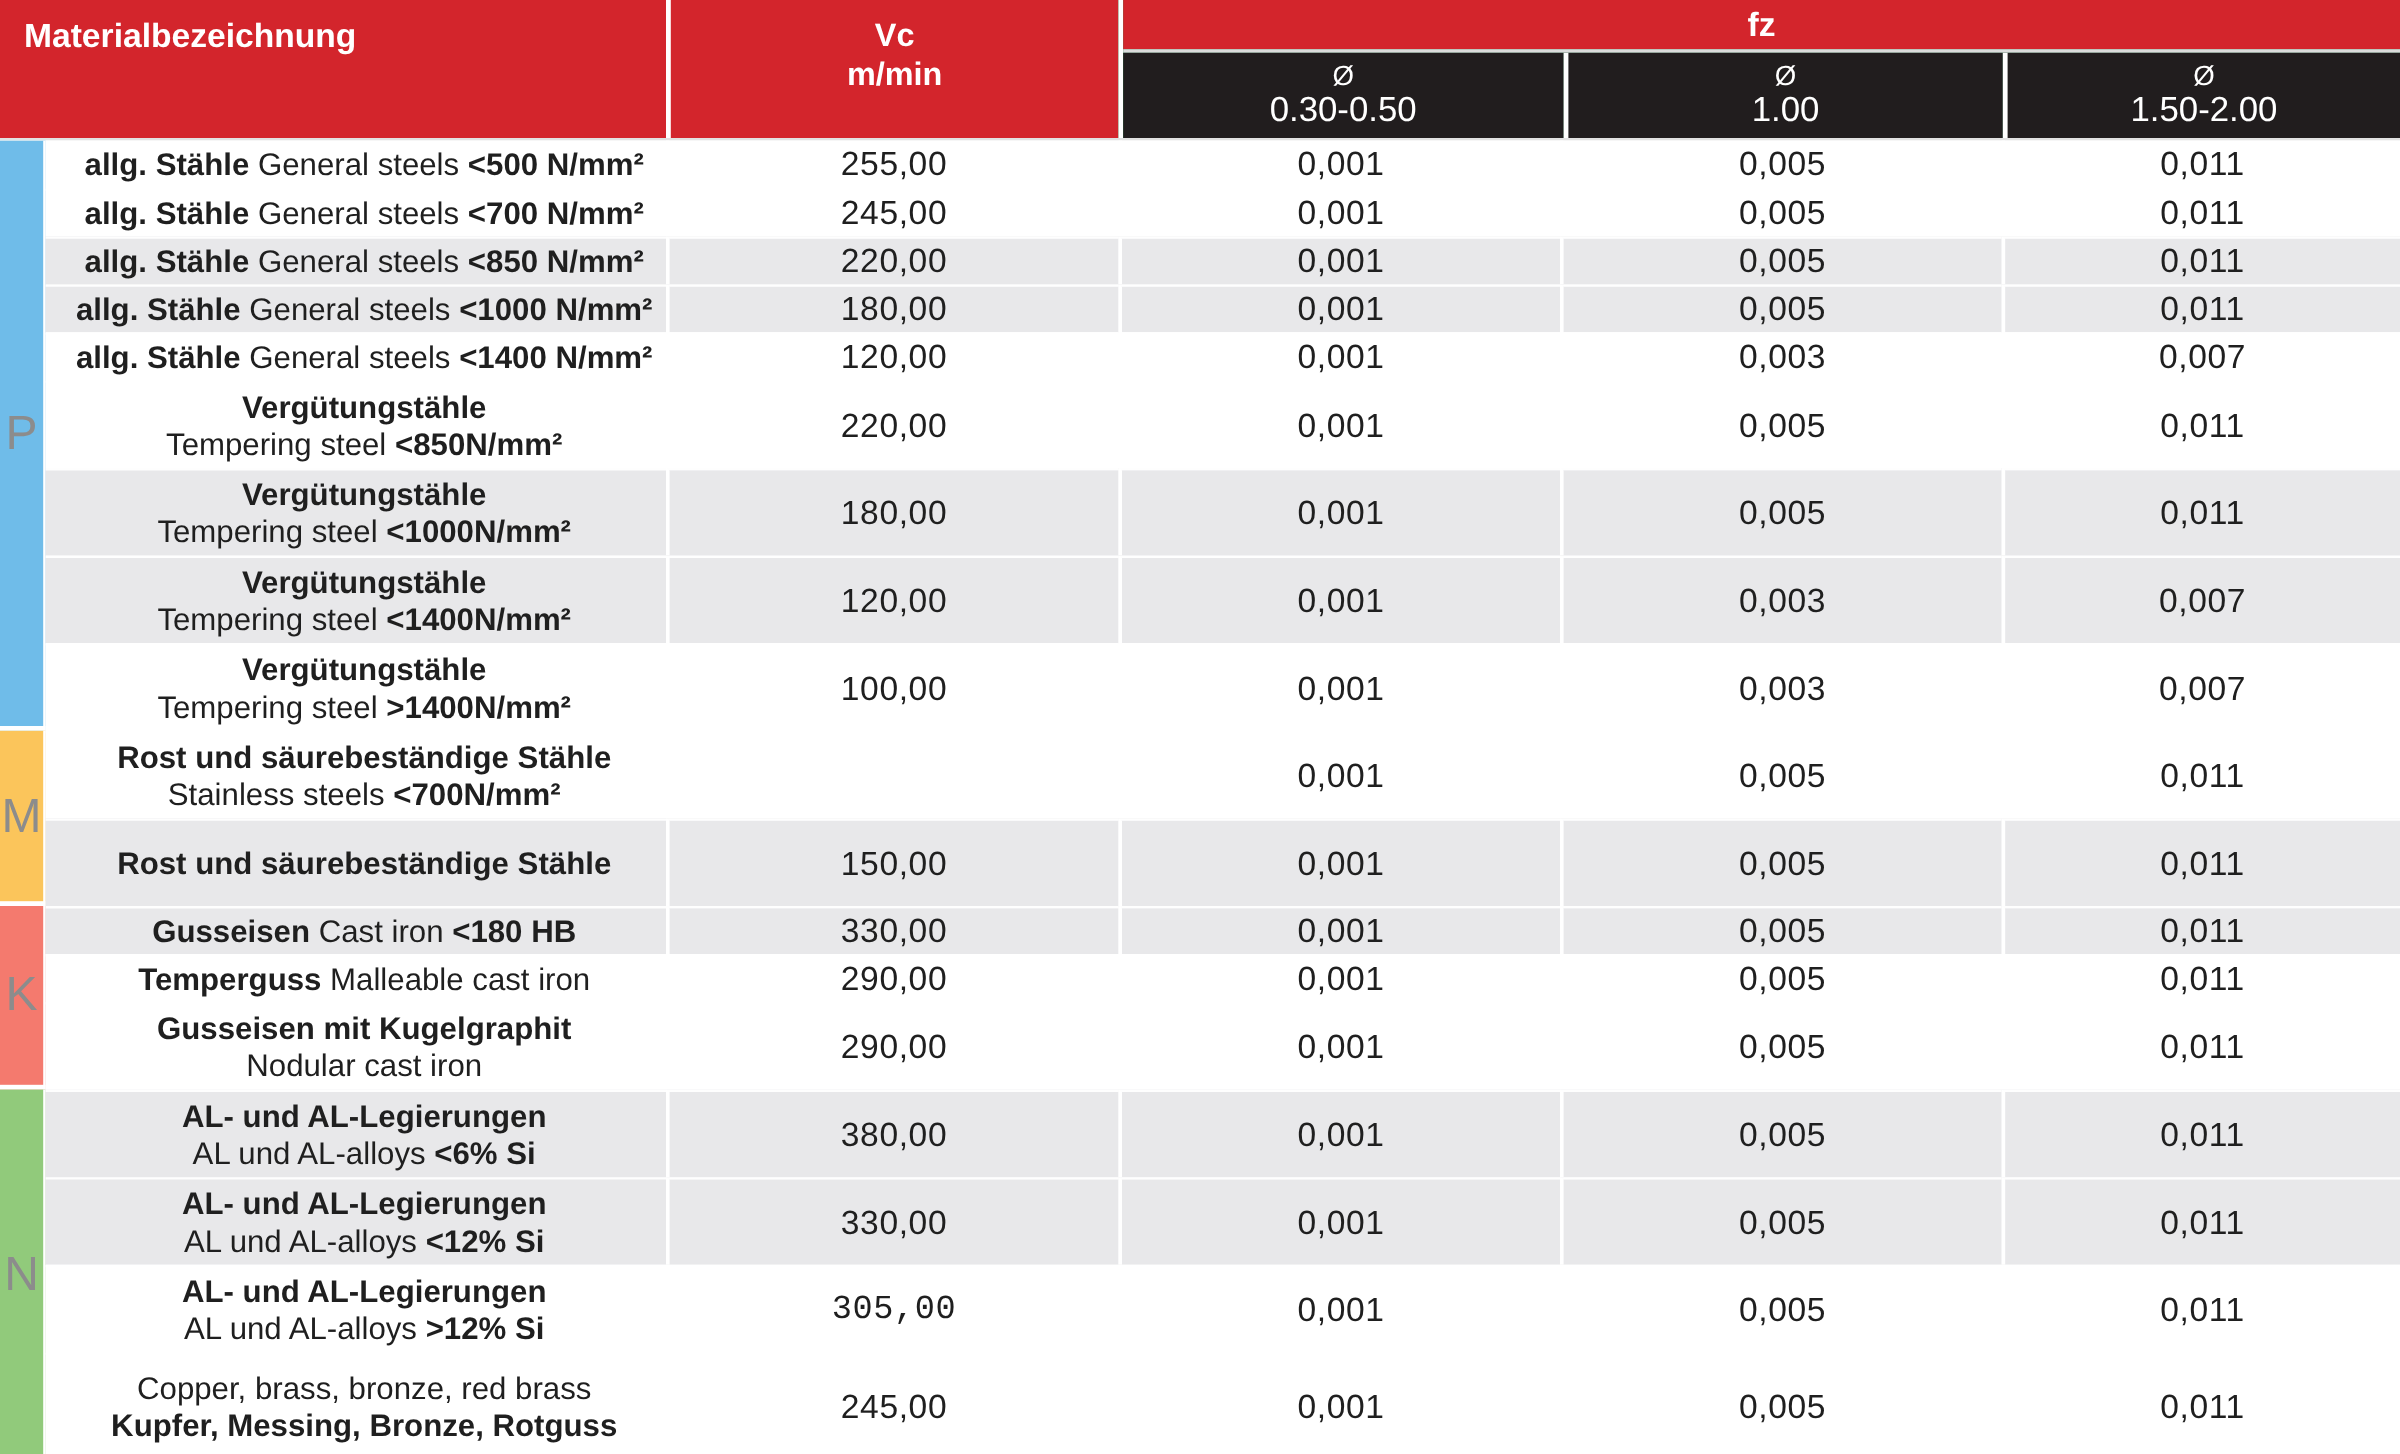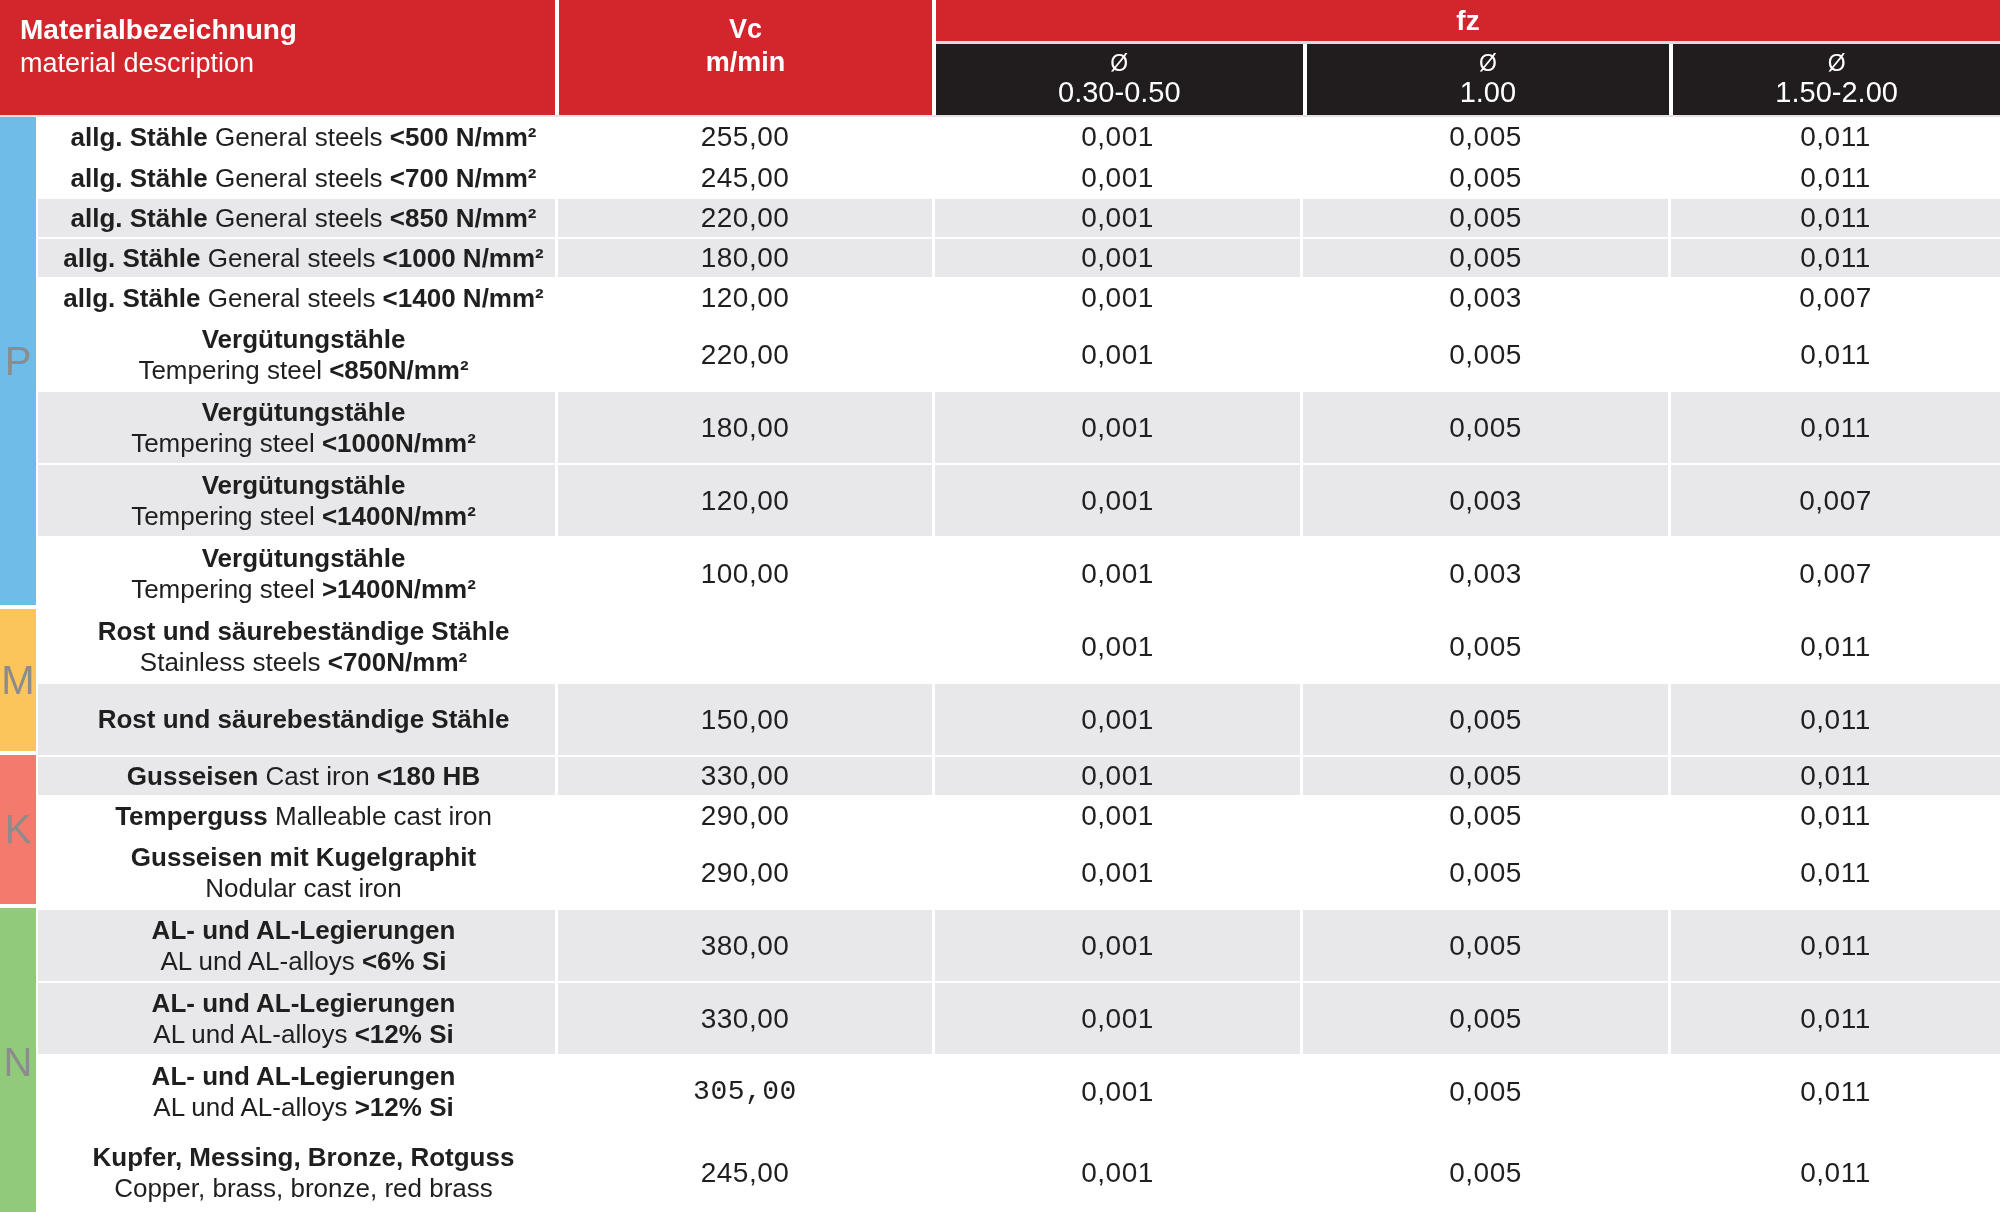--- a/index.html
+++ b/index.html
@@ -47,21 +47,20 @@
   .num{justify-content:center;font-size:28px;letter-spacing:0.5px;}
 </style>
 </head>
 <body>
 
 <div class="page" style="--red: #D3252C; --black: #211D1E; --rowgray: #E8E8EA;">
 
   <div class="header">
     <div class="hred material-header">
       <div class="h-title">Materialbezeichnung</div>
-      <div class="h-sub">material description</div>
     </div>
     <div class="hred vc-header">
       <div>Vc</div>
       <div>m/min</div>
     </div>
     <div class="fz-header">
       <div class="hred fz-label">fz</div>
       <div class="fz-subrow">
         <div class="fz-sub">
           <div class="dia">Ø</div>
@@ -213,22 +212,22 @@
       <div class="cell num vline gray sep" style="grid-area: 16 / 6;">0,011</div>
       <div class="cell material white sep" style="grid-area: 17 / 2;">
         <div class="mline"><span class="b">AL- und AL-Legierungen</span></div>
         <div class="mline"><span class="r">AL und AL-alloys </span><span class="b">&gt;12% Si</span></div>
       </div>
       <div class="cell num vline white sep" style="grid-area: 17 / 3; font-family: Liberation Mono, monospace;">305,00</div>
       <div class="cell num vline white sep" style="grid-area: 17 / 4;">0,001</div>
       <div class="cell num vline white sep" style="grid-area: 17 / 5;">0,005</div>
       <div class="cell num vline white sep" style="grid-area: 17 / 6;">0,011</div>
       <div class="cell material white sep" style="grid-area: 18 / 2;">
+        <div class="mline"><span class="r">Copper, brass, bronze, red brass</span></div>
         <div class="mline"><span class="b">Kupfer, Messing, Bronze, Rotguss</span></div>
-        <div class="mline"><span class="r">Copper, brass, bronze, red brass</span></div>
       </div>
       <div class="cell num vline white sep" style="grid-area: 18 / 3;">245,00</div>
       <div class="cell num vline white sep" style="grid-area: 18 / 4;">0,001</div>
       <div class="cell num vline white sep" style="grid-area: 18 / 5;">0,005</div>
       <div class="cell num vline white sep" style="grid-area: 18 / 6;">0,011</div>
     </div>
 
 </div>
 
 </body></html>

